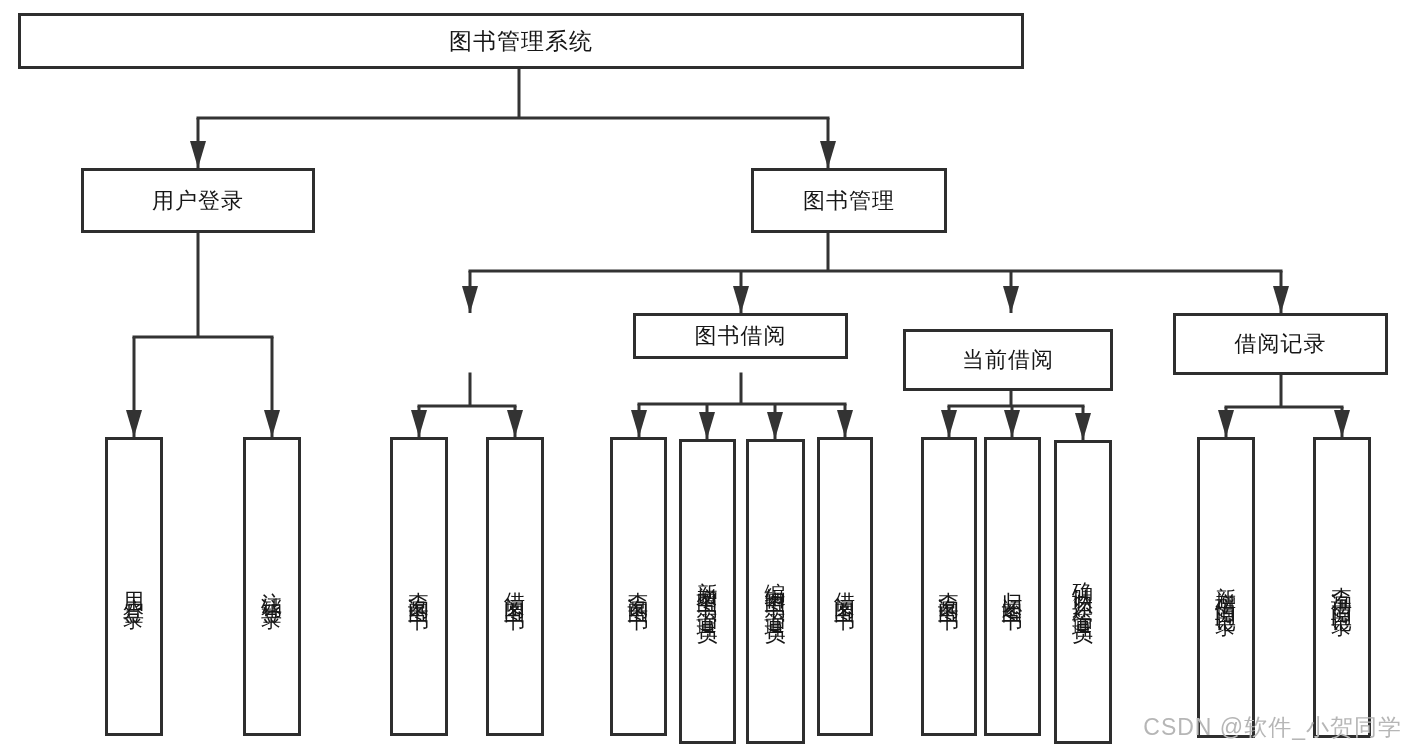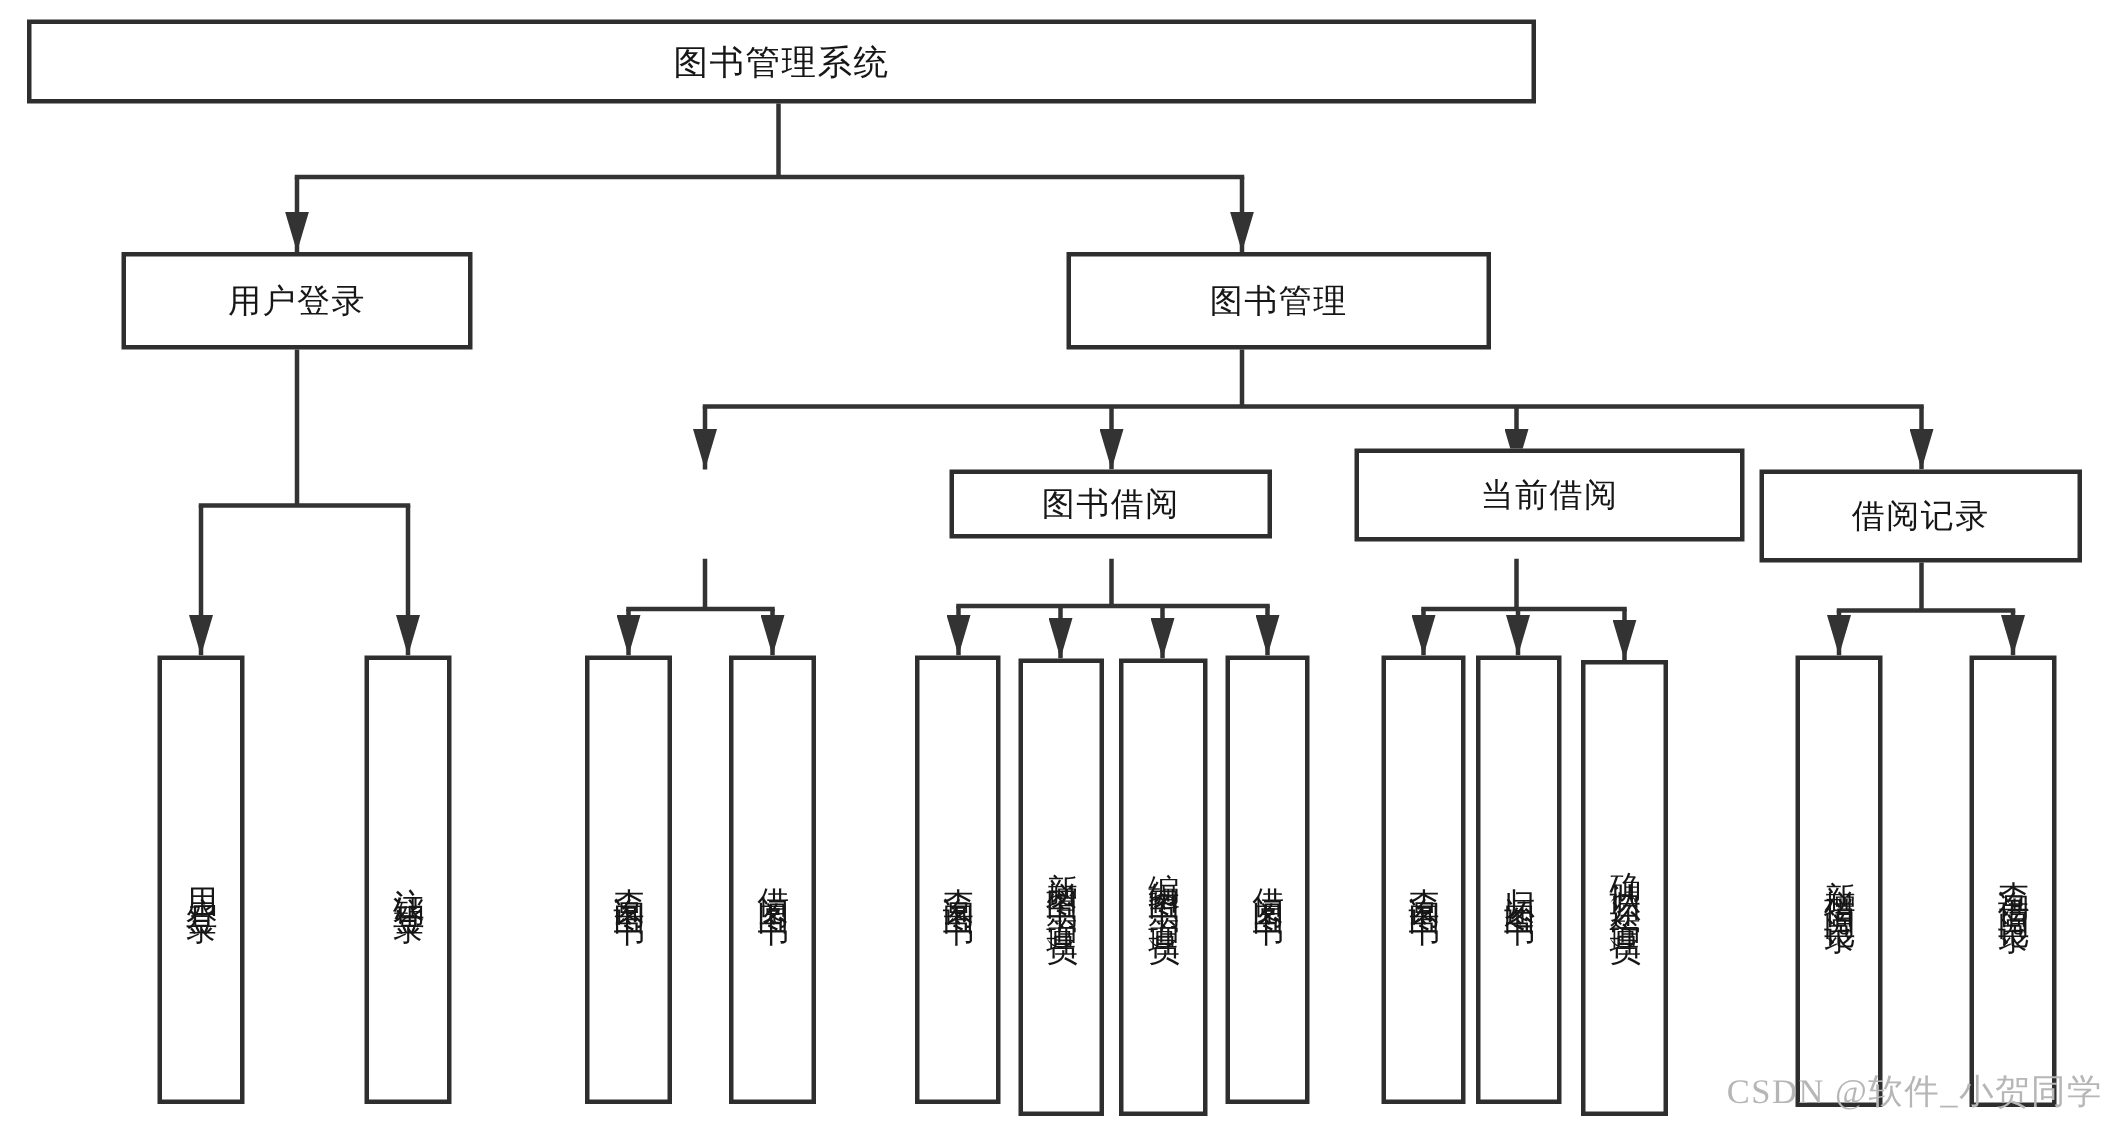--- a/index.html
+++ b/index.html
@@ -9,21 +9,21 @@
     --text:#161616;
     --watermark:#b6b6b6;
     --bg:#ffffff;
   }
   html,body{margin:0;padding:0;background:var(--bg);}
   .stage{
     position:relative;
     width:1405px;height:747px;
     background:var(--bg);
     overflow:hidden;
-    font-family:Liberation Serif, serif;
+    font-family:Liberation Sans, sans-serif;
     color:var(--text);
   }
   .wires{position:absolute;left:0;top:0;}
   .node{
     position:absolute;
     box-sizing:border-box;
     background:var(--box-fill);
     border:3px solid var(--box-border);
     display:flex;align-items:center;justify-content:center;
     font-size:22px;
@@ -98,28 +98,28 @@
     </g>
   </svg>
 
   <div class="node root" style="left:18px;top:13px;width:1006px;height:56px">
     <span>图书管理系统</span>
   </div>
 
   <div class="node" style="left:81px;top:168px;width:234px;height:65px">
     <span>用户登录</span>
   </div>
-  <div class="node" style="left:711px;top:168px;width:283px;height:65px">
+  <div class="node" style="left:751px;top:168px;width:196px;height:65px">
     <span>图书管理</span>
   </div>
 
   <div class="node" style="left:633px;top:313px;width:215px;height:46px">
     <span>图书借阅</span>
   </div>
-  <div class="node" style="left:903px;top:299px;width:260px;height:62px">
+  <div class="node" style="left:903px;top:329px;width:210px;height:62px">
     <span>当前借阅</span>
   </div>
   <div class="node" style="left:1173px;top:313px;width:215px;height:62px">
     <span>借阅记录</span>
   </div>
 
   <div class="leaf" style="left:105px;top:437px;width:58px;height:299px">
     <span class="leaf-text">用户登录</span>
   </div>
   <div class="leaf" style="left:243px;top:437px;width:58px;height:299px">

